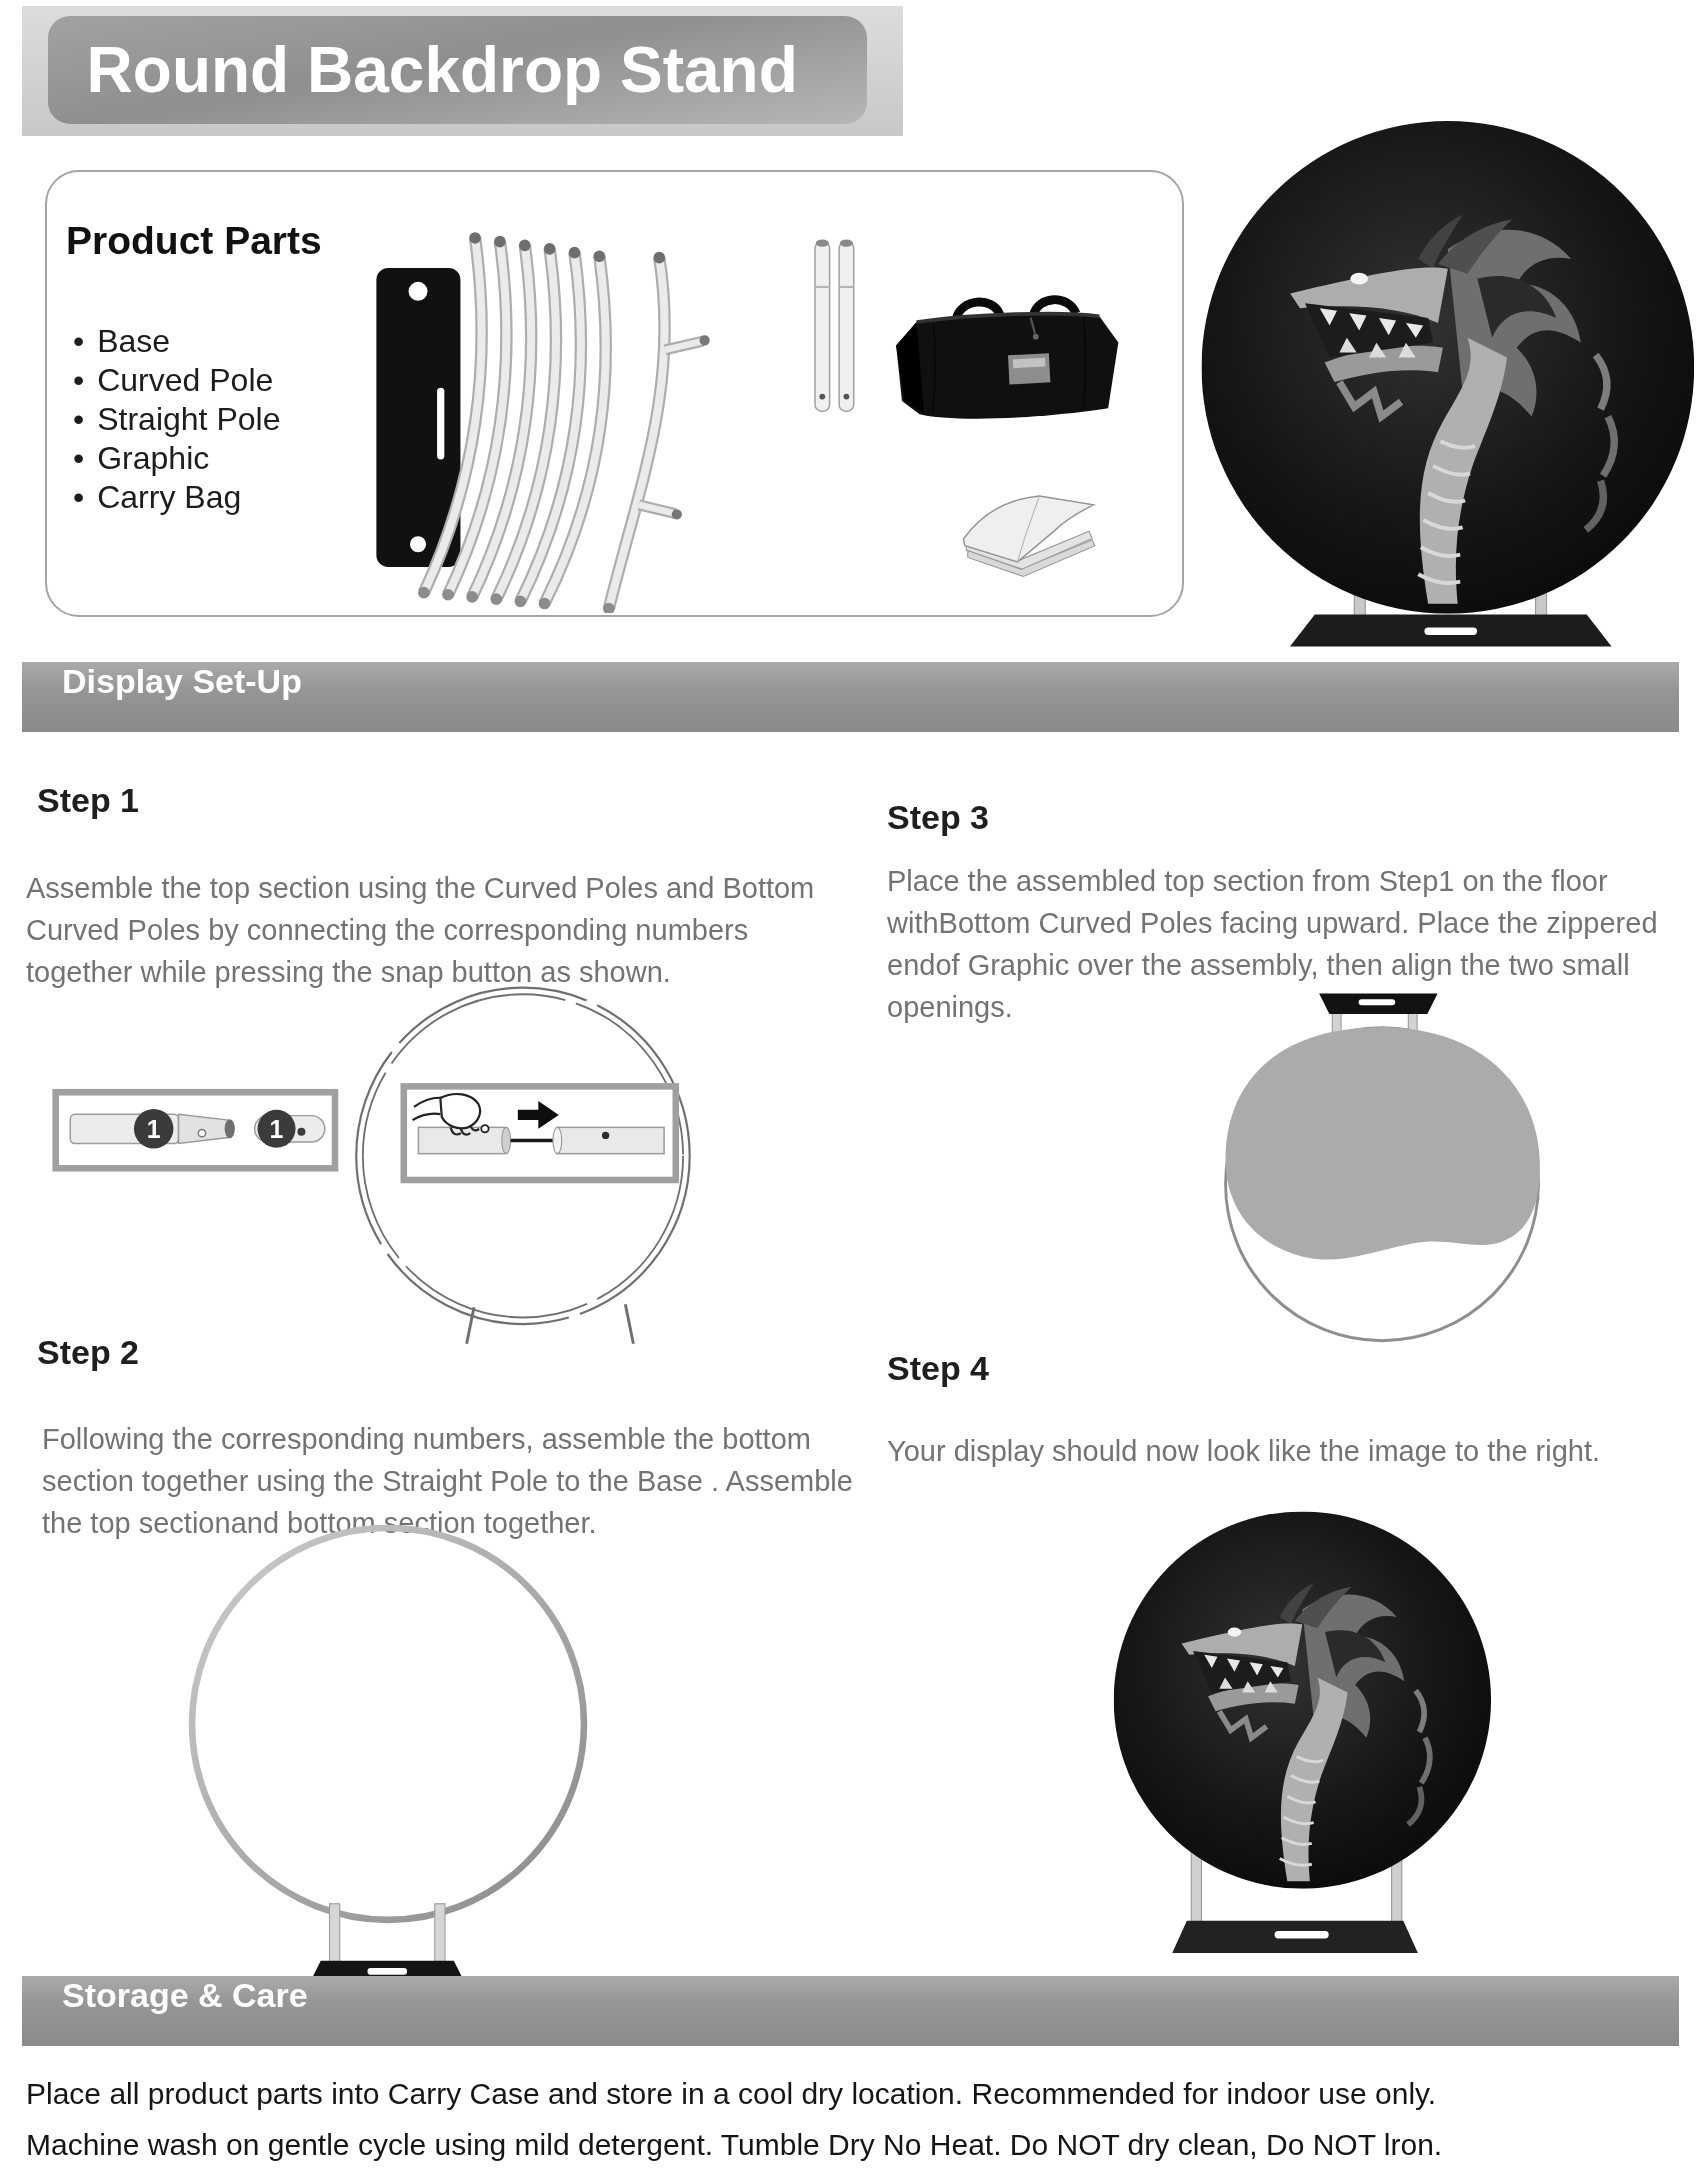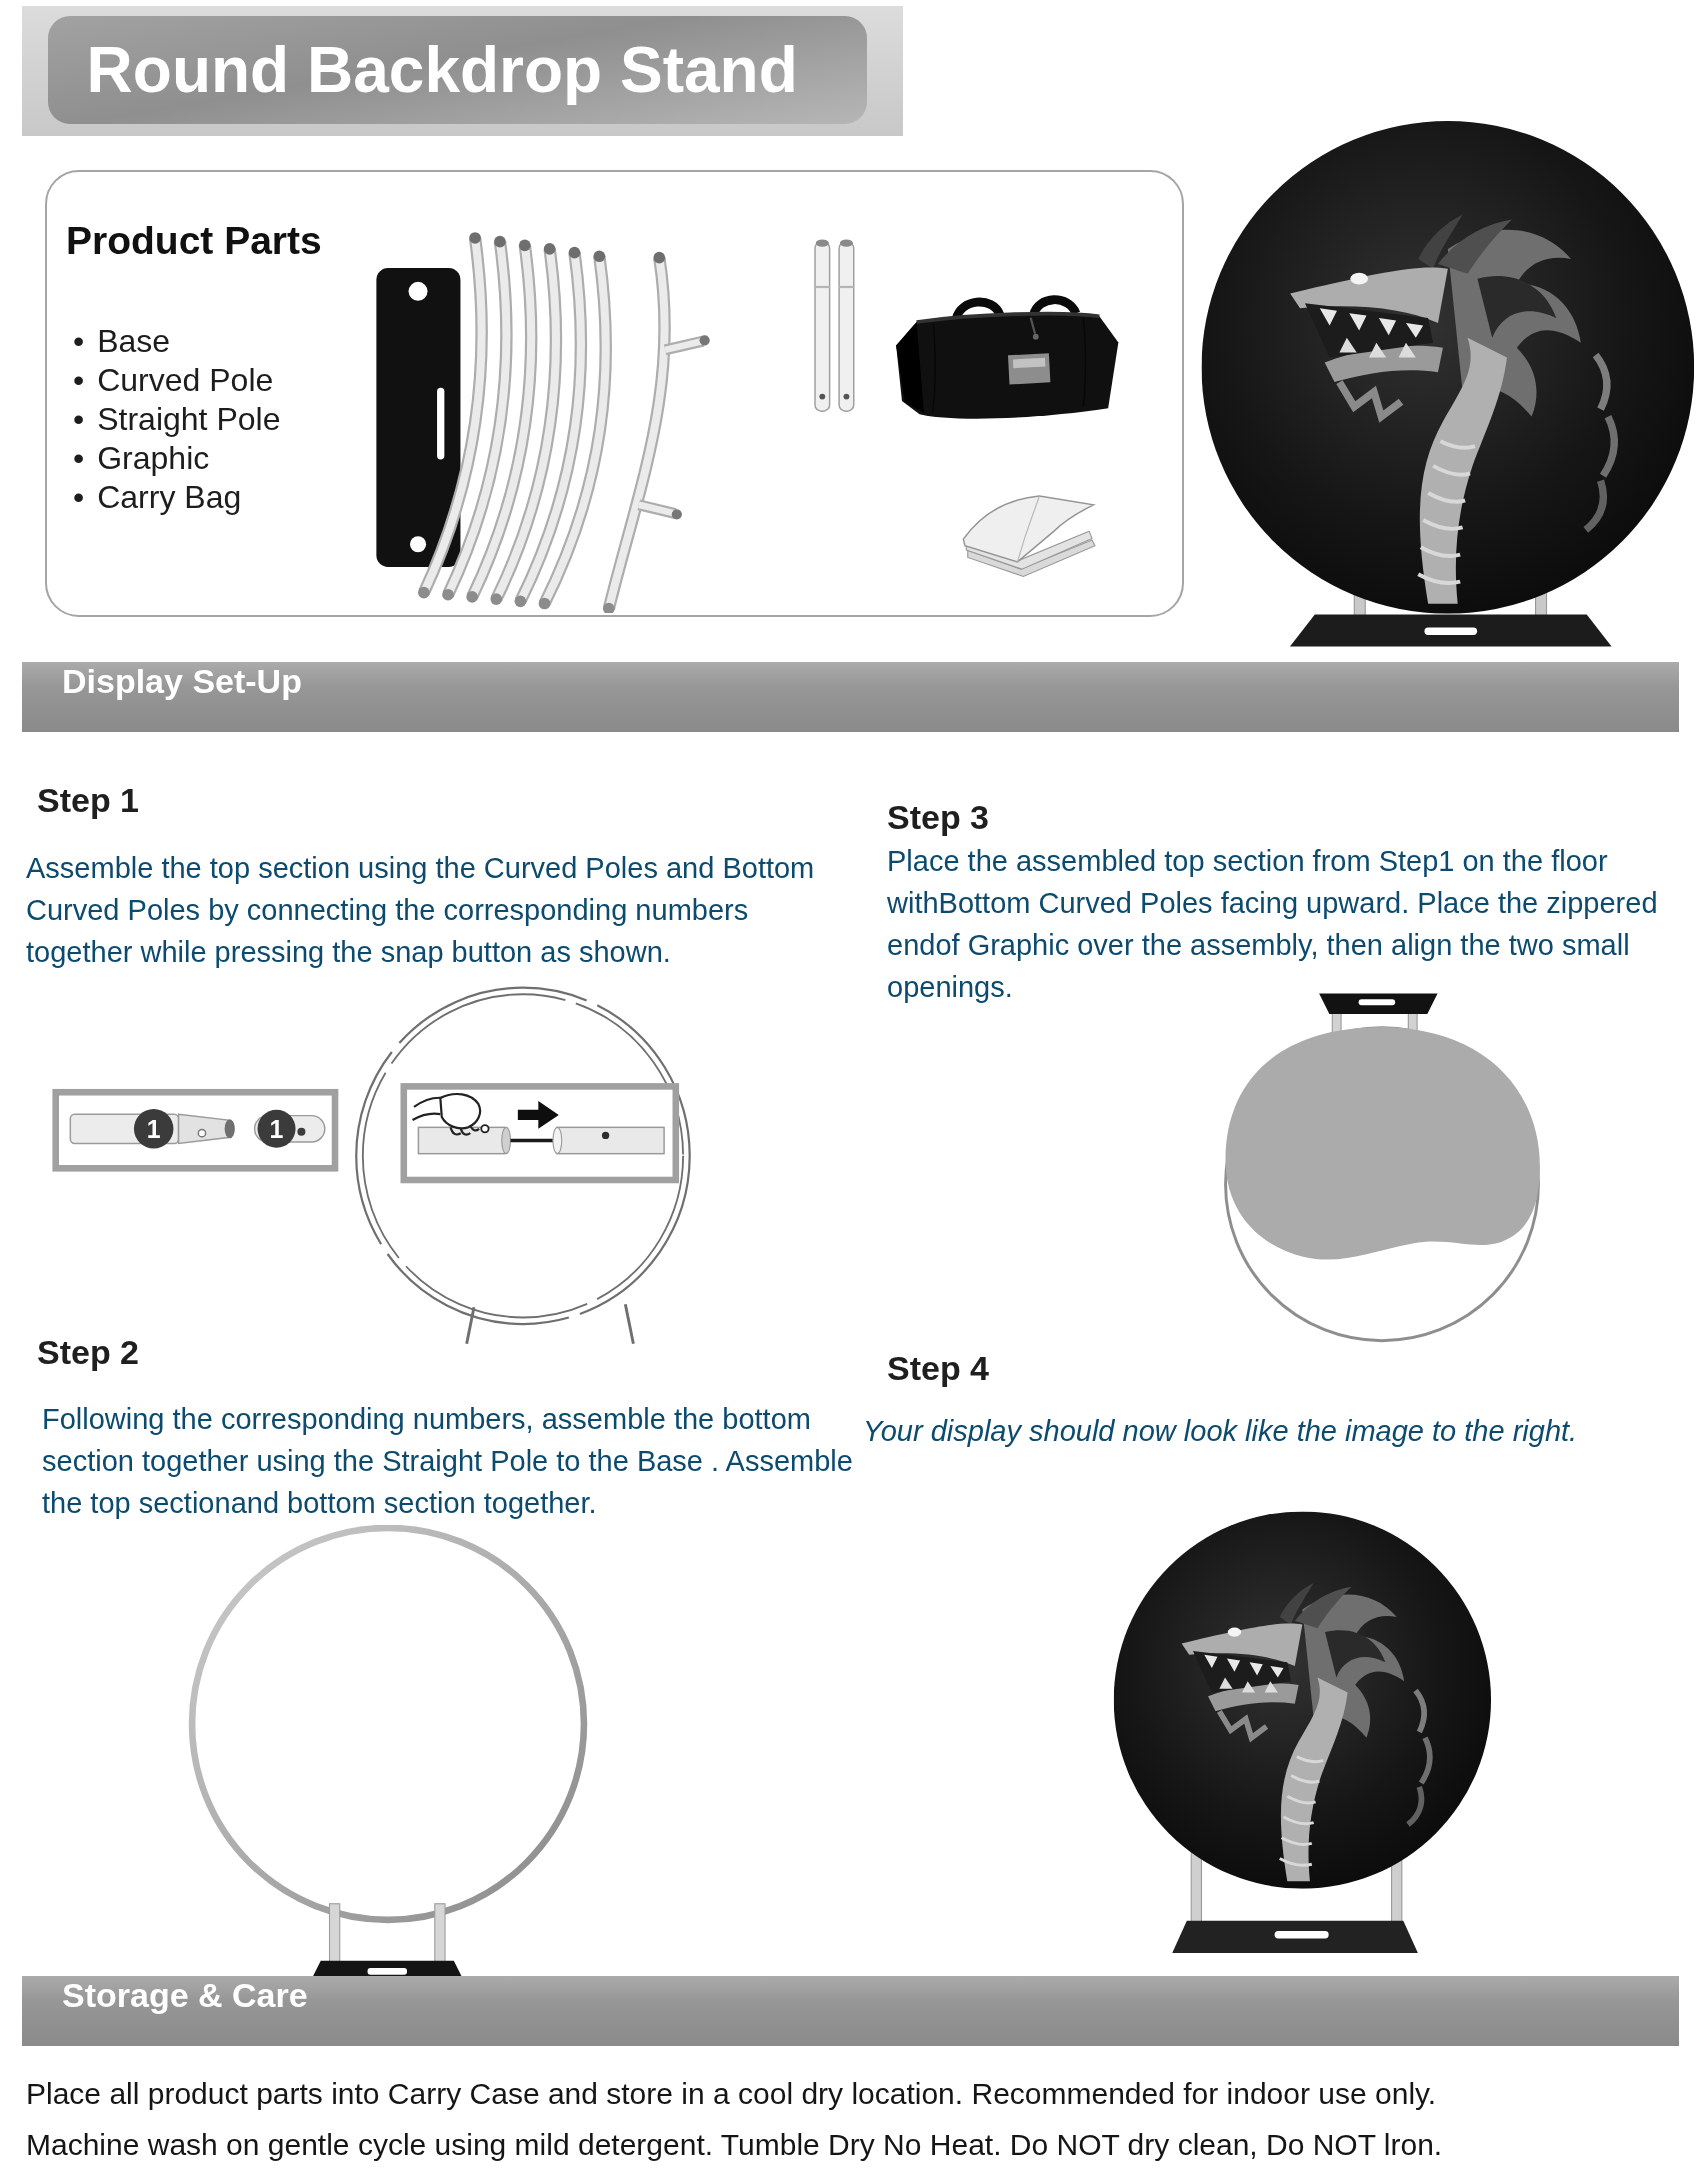--- a/index.html
+++ b/index.html
@@ -25,36 +25,36 @@
 
   
   .section-banner{left:22px;width:1657px;height:70px;
     background:linear-gradient(180deg,#ababab 0%,#979797 35%,#8a8a8a 100%);
     display:flex;align-items:flex-start;padding-left:40px;box-sizing:border-box;}
   .section-banner .banner-label{color:#fff;font-size:34px;font-weight:bold;}
   .setup-banner{top:662px;}
   .storage-banner{top:1976px;}
 
   .step-title{font-size:34px;font-weight:bold;color:#1f1f1f;}
-  .step-text{font-size:29px;line-height:42px;color:#0c4a6e;}
+  .step-text{font-size:29px;line-height:42px;color:#737373;margin-top:20px;}
 
   .step1-title{left:37px;top:781px;}
   .step1-text{left:26px;top:847px;width:812px;}
   .step1-illus{left:44px;top:984px;width:819px;height:362px;}
 
   .step2-title{left:37px;top:1333px;}
   .step2-text{left:42px;top:1398px;width:827px;}
   .step2-illus{left:132px;top:1525px;width:512px;height:457px;}
 
   .step3-title{left:887px;top:751px;margin-top:47px;}
   .step3-text{left:887px;top:840px;width:790px;}
   .step3-illus{left:1170px;top:989px;width:424px;height:362px;}
 
   .step4-title{left:887px;top:1349px;}
-  .step4-text{left:863px;top:1410px;width:812px;font-style:italic;}
+  .step4-text{left:887px;top:1410px;width:812px;}
   .step4-illus{left:1061px;top:1507px;width:512px;height:457px;}
 
   .care-text{left:26px;top:2068px;width:1660px;font-size:30px;line-height:51px;color:#151515;}
 </style>
 </head>
 <body>
 
 <svg width="0" height="0" style="position:absolute" aria-hidden="true">
   <defs>
     <radialGradient id="dgrad" cx="45%" cy="40%" r="75%">

